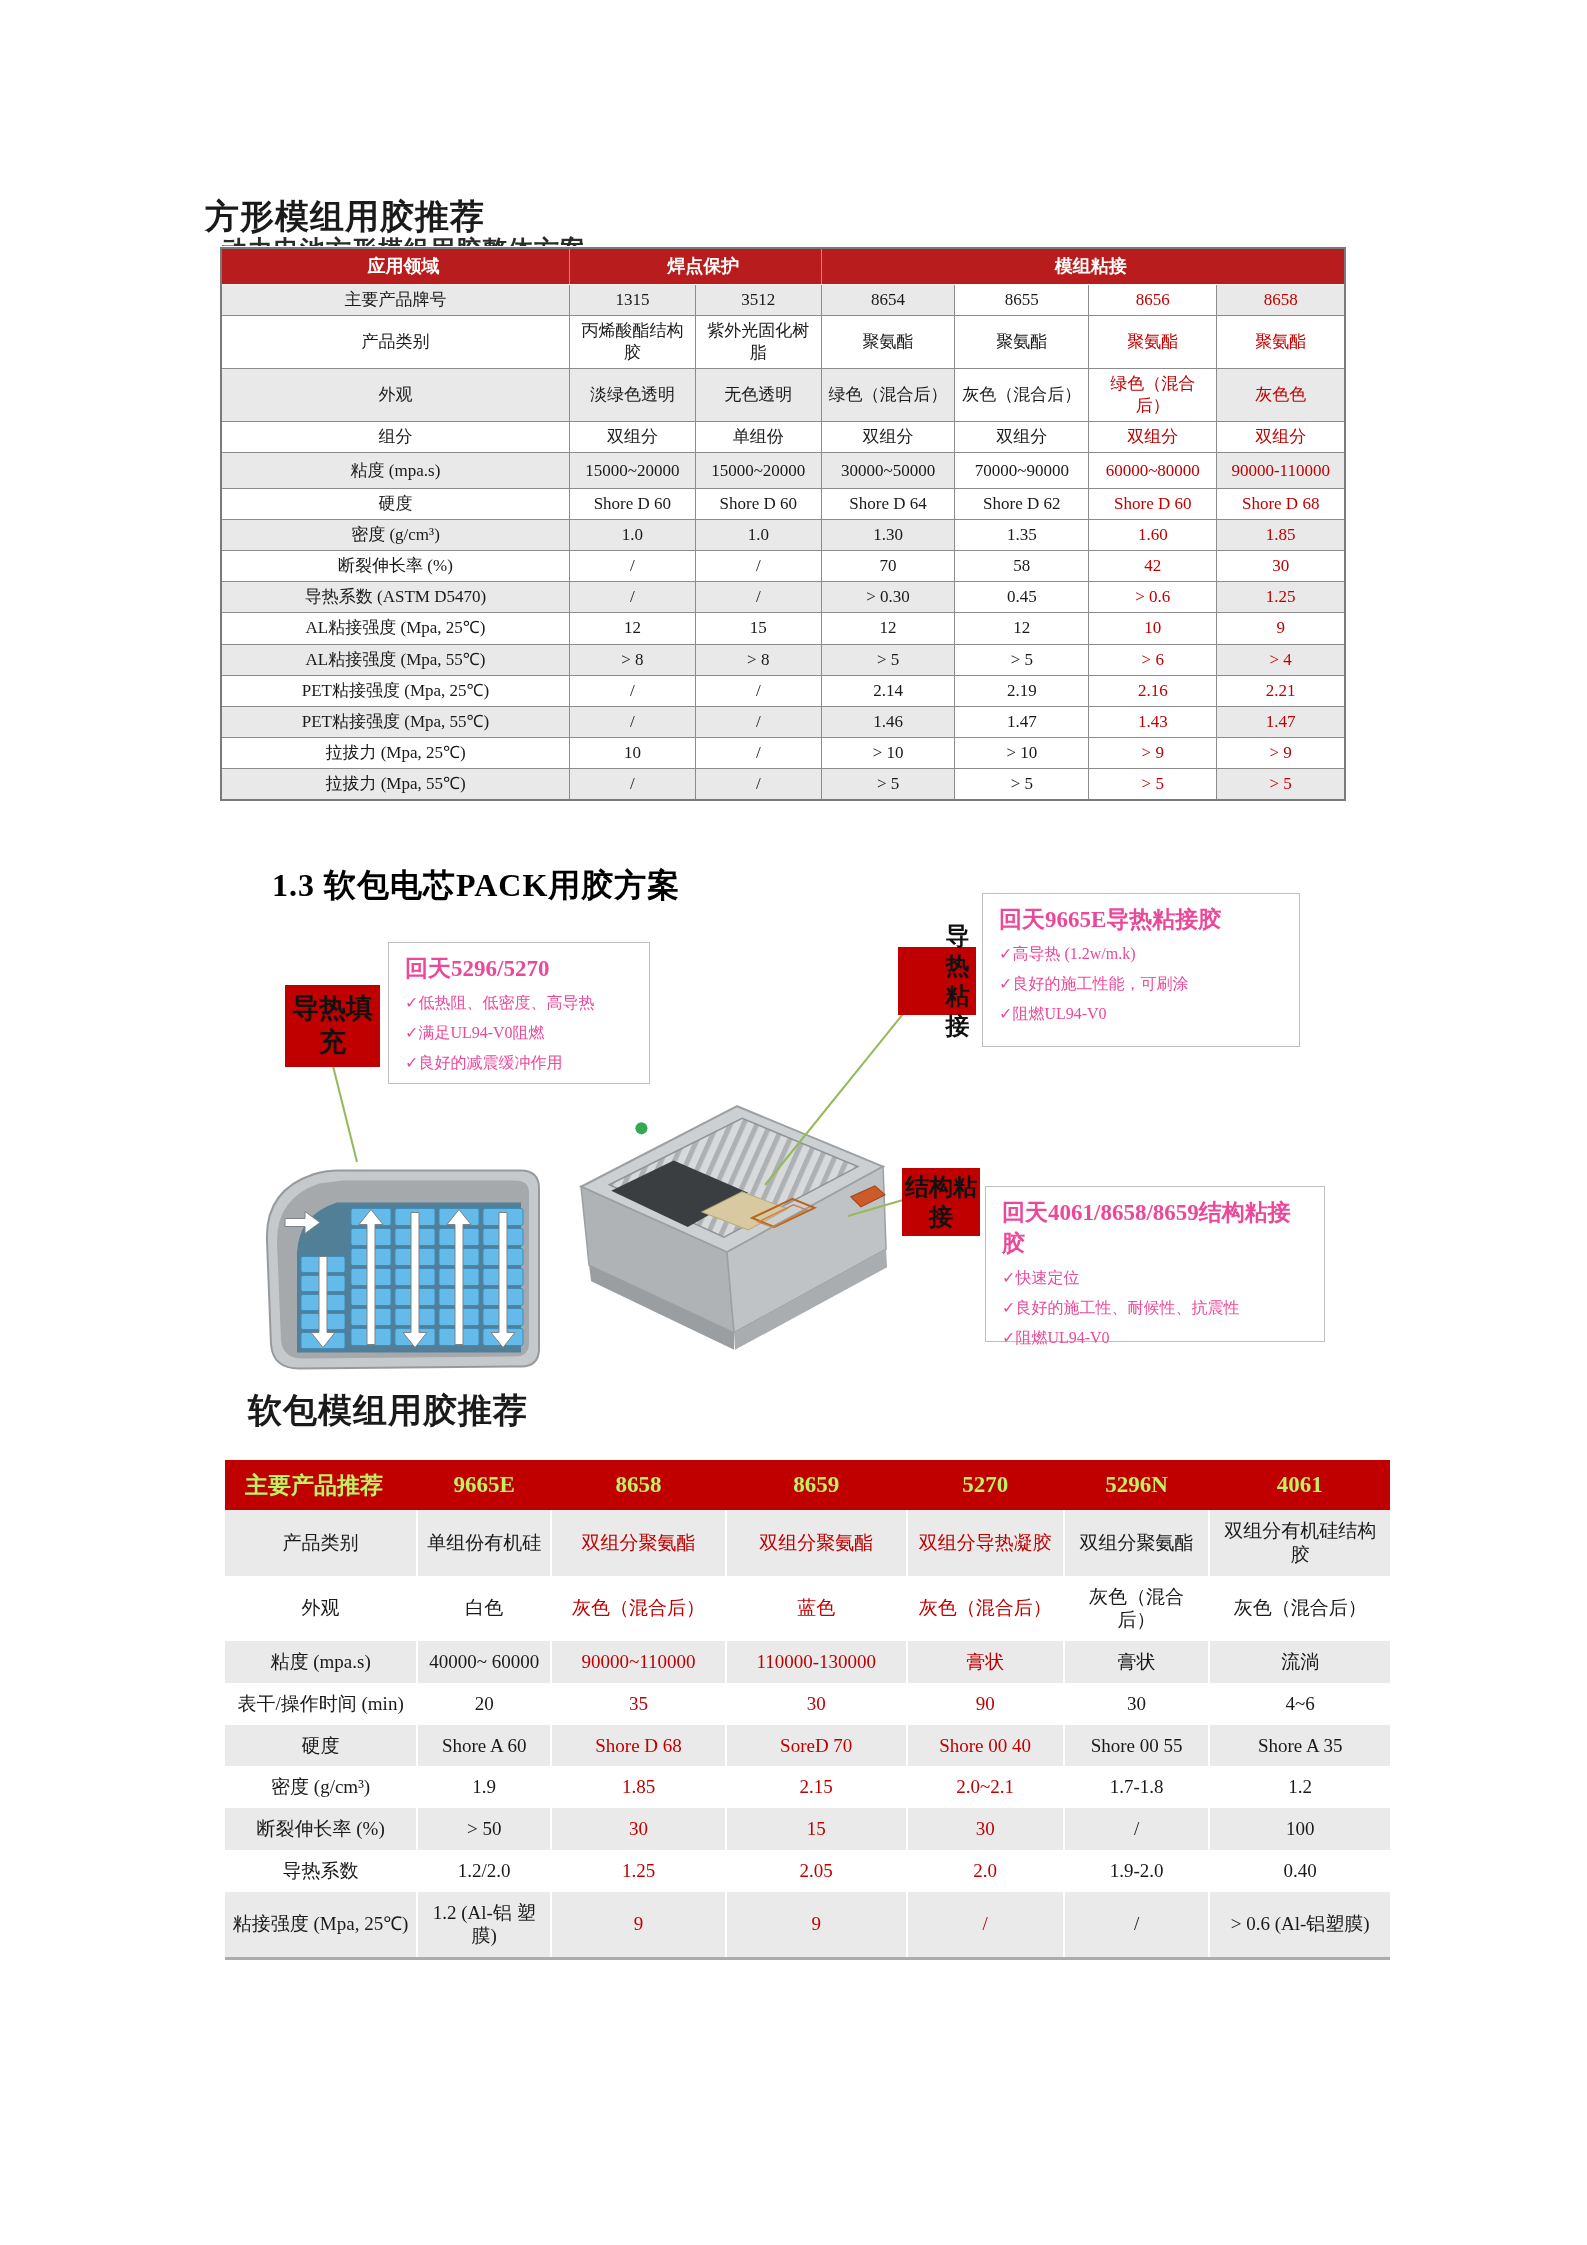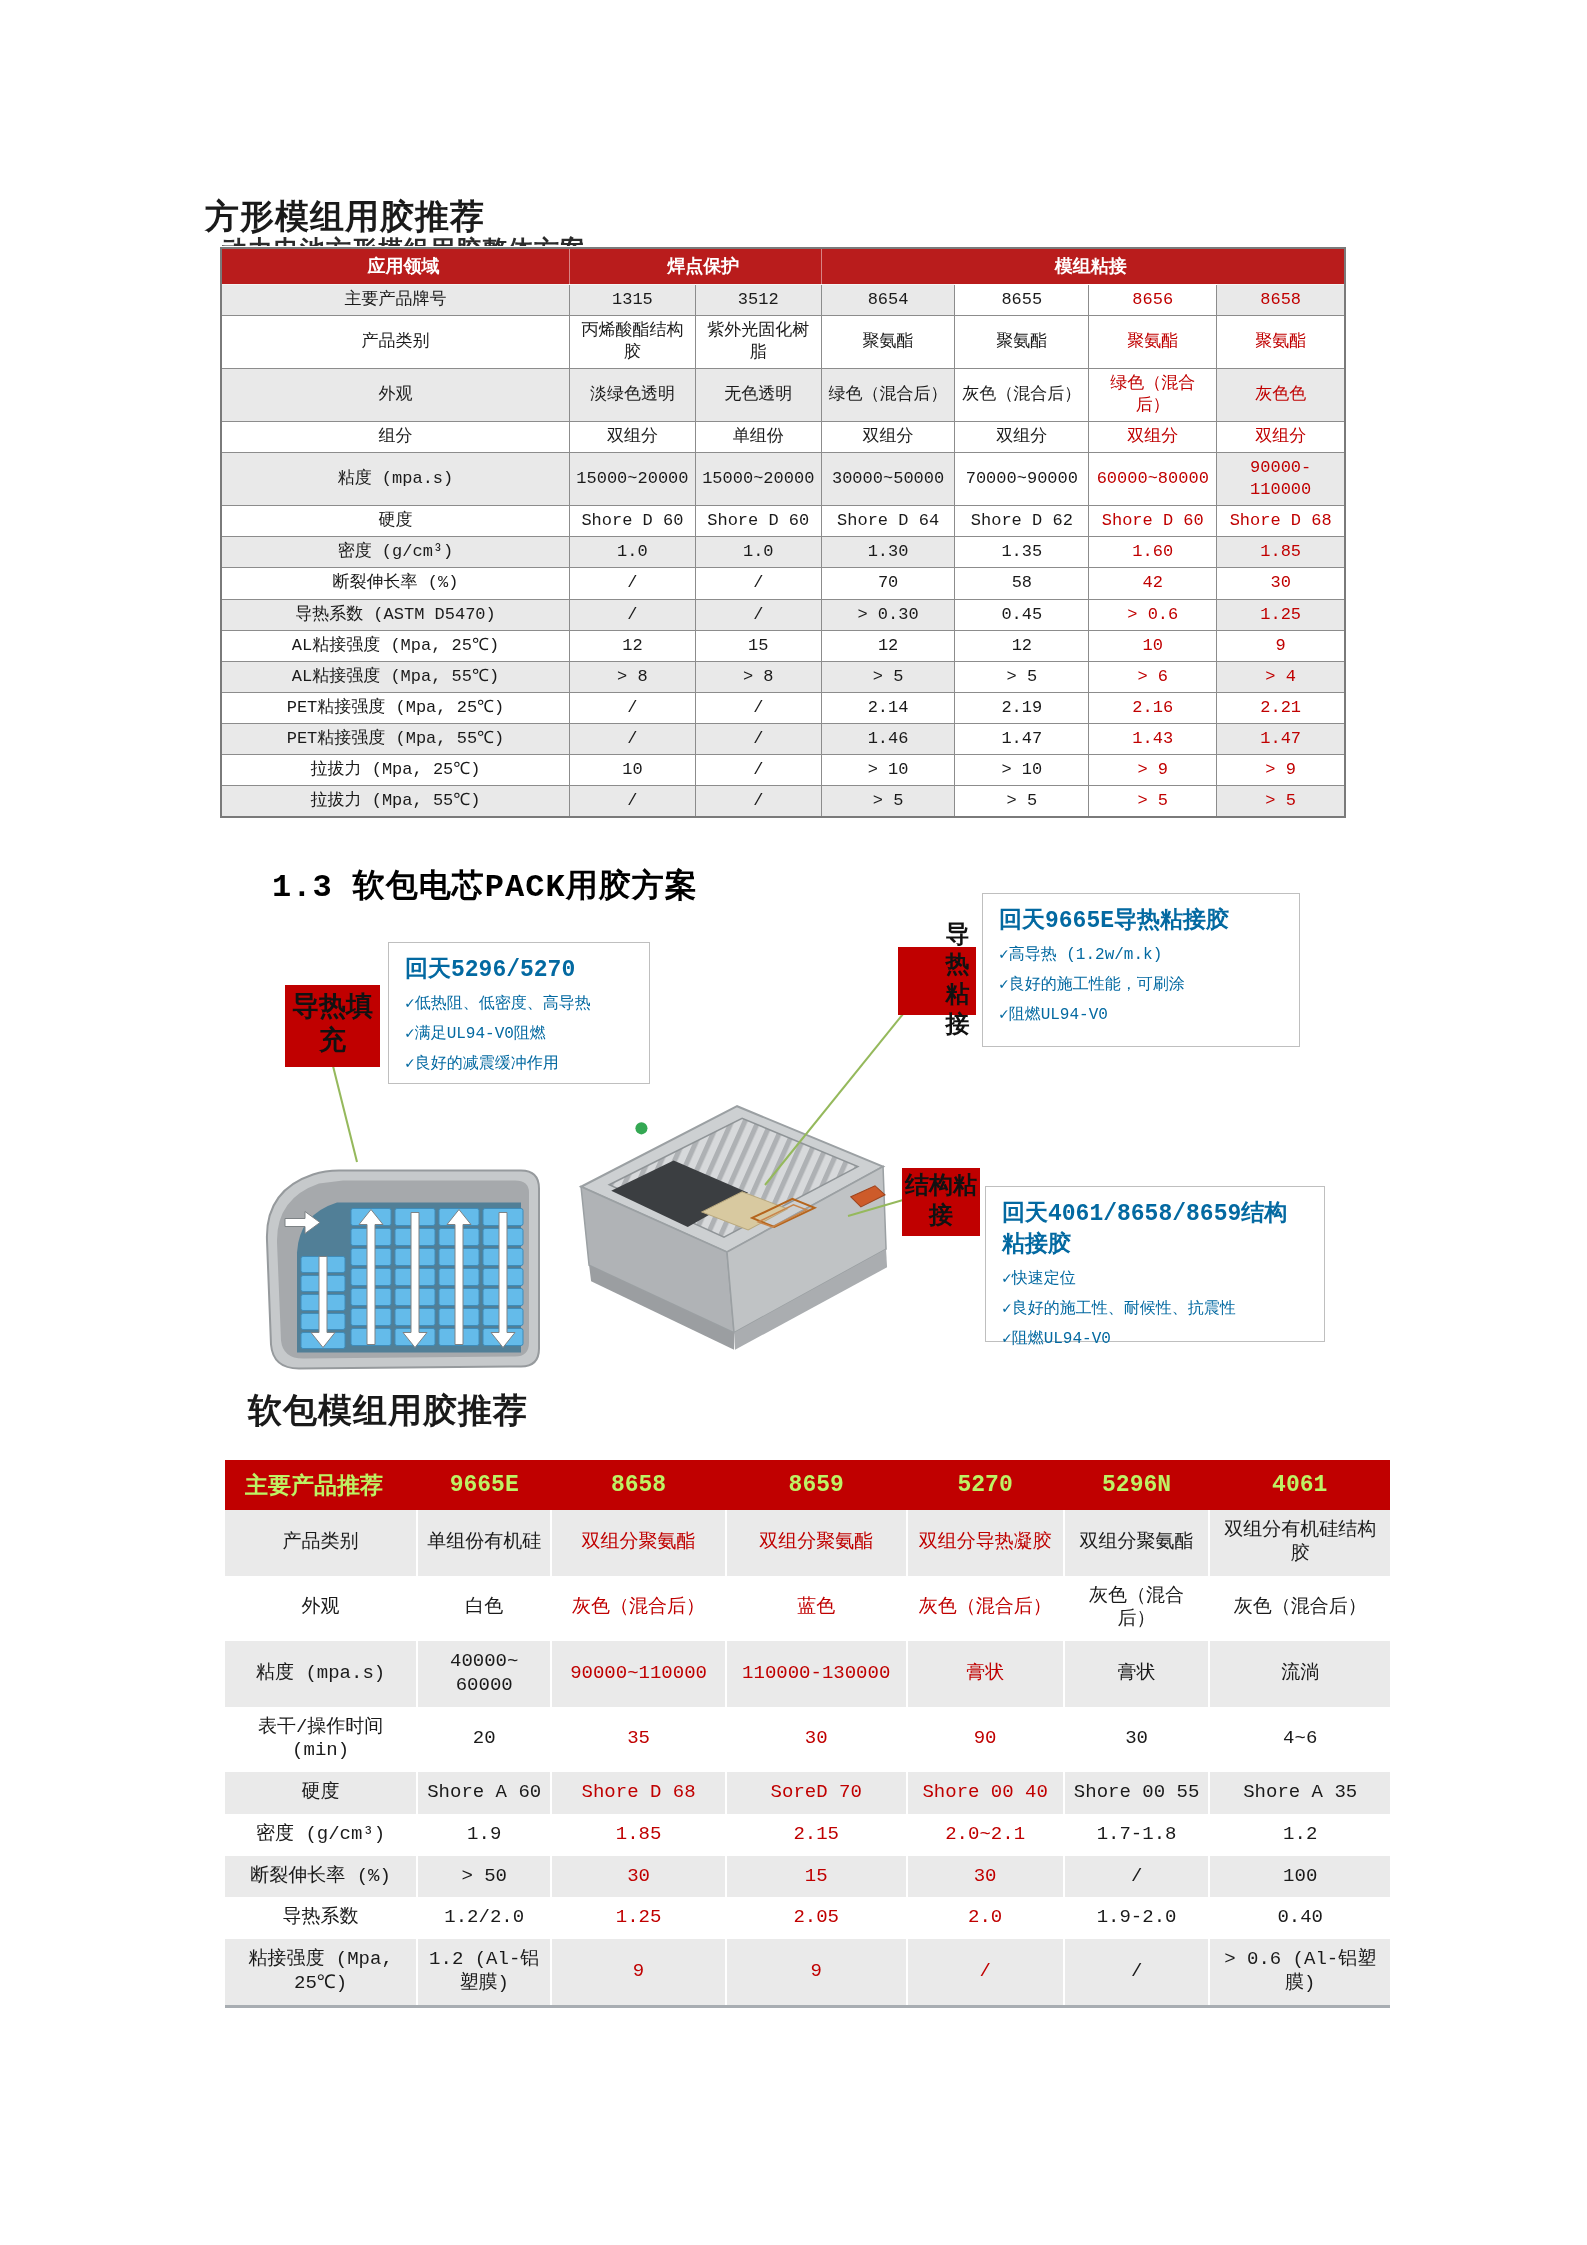--- a/index.html
+++ b/index.html
@@ -1,18 +1,18 @@
 <!DOCTYPE html>
 <html><head>
 <meta charset="utf-8">
 <style>
   * { margin:0; padding:0; box-sizing:border-box; }
   body { background:#fff; }
   .page { position:relative; width:1481px; height:2245px; background:#fff;
-          font-family:Liberation Mono, monospace; color:#1a1a1a; overflow:hidden; }
+          font-family:Liberation Serif, serif; color:#1a1a1a; overflow:hidden; }
 
   .doc-title { position:absolute; font-size:34px; font-weight:bold; color:#1a1a1a; letter-spacing:1px; }
   #title1 { left:205px; top:194px; }
   #title2 { left:248px; top:1388px; }
   #section-heading { position:absolute; left:272px; top:864px; font-size:32px; font-weight:bold; color:#000; letter-spacing:1px; }
 
   .clipped { position:absolute; left:222px; top:233px; width:390px; height:13px; overflow:hidden;
              font-size:25px; font-weight:bold; color:#2b2b2b; white-space:nowrap; letter-spacing:1px; }
 
   
@@ -40,21 +40,21 @@
   .t2 tbody tr:last-child td { border-bottom:3px solid #a8adb2; }
 
   
   .redbox { position:absolute; background:#c00000; color:#111; font-weight:bold; display:flex;
             align-items:center; justify-content:center; text-align:center; z-index:4; line-height:1.25; }
   #redbox1 { left:285px; top:985px;  width:95px; height:82px; font-size:27px; }
   #redbox2 { left:898px; top:947px;  width:78px; height:68px; font-size:24px;padding-left:41px; }
   #redbox3 { left:902px; top:1168px; width:78px; height:68px; font-size:24px; }
 
   .callout { position:absolute; background:#fff; border:1.5px solid #bfbfbf; z-index:4;
-             padding:10px 14px 8px 16px; color:#0369a1; }
+             padding:10px 14px 8px 16px; color:#ec4899; }
   .callout .ct { font-weight:bold; font-size:23px; margin-bottom:4px; }
   .callout .ci { font-size:16px; margin-top:9px; white-space:nowrap; }
   #callout1 { left:388px; top:942px;  width:262px; height:142px; }
   #callout2 { left:982px; top:893px;  width:318px; height:154px; }
   #callout3 { left:985px; top:1155px; width:340px; height:156px;margin-top:31px; }
 
   .imgbox { position:absolute; z-index:2; }
   #tray    { left:253px; top:1155px; width:300px; height:248px; }
   #module  { left:548px; top:1076px; width:358px; height:302px; }
   #lines-overlay { position:absolute; left:0; top:0; width:1587px; height:2245px; z-index:3; pointer-events:none; }

